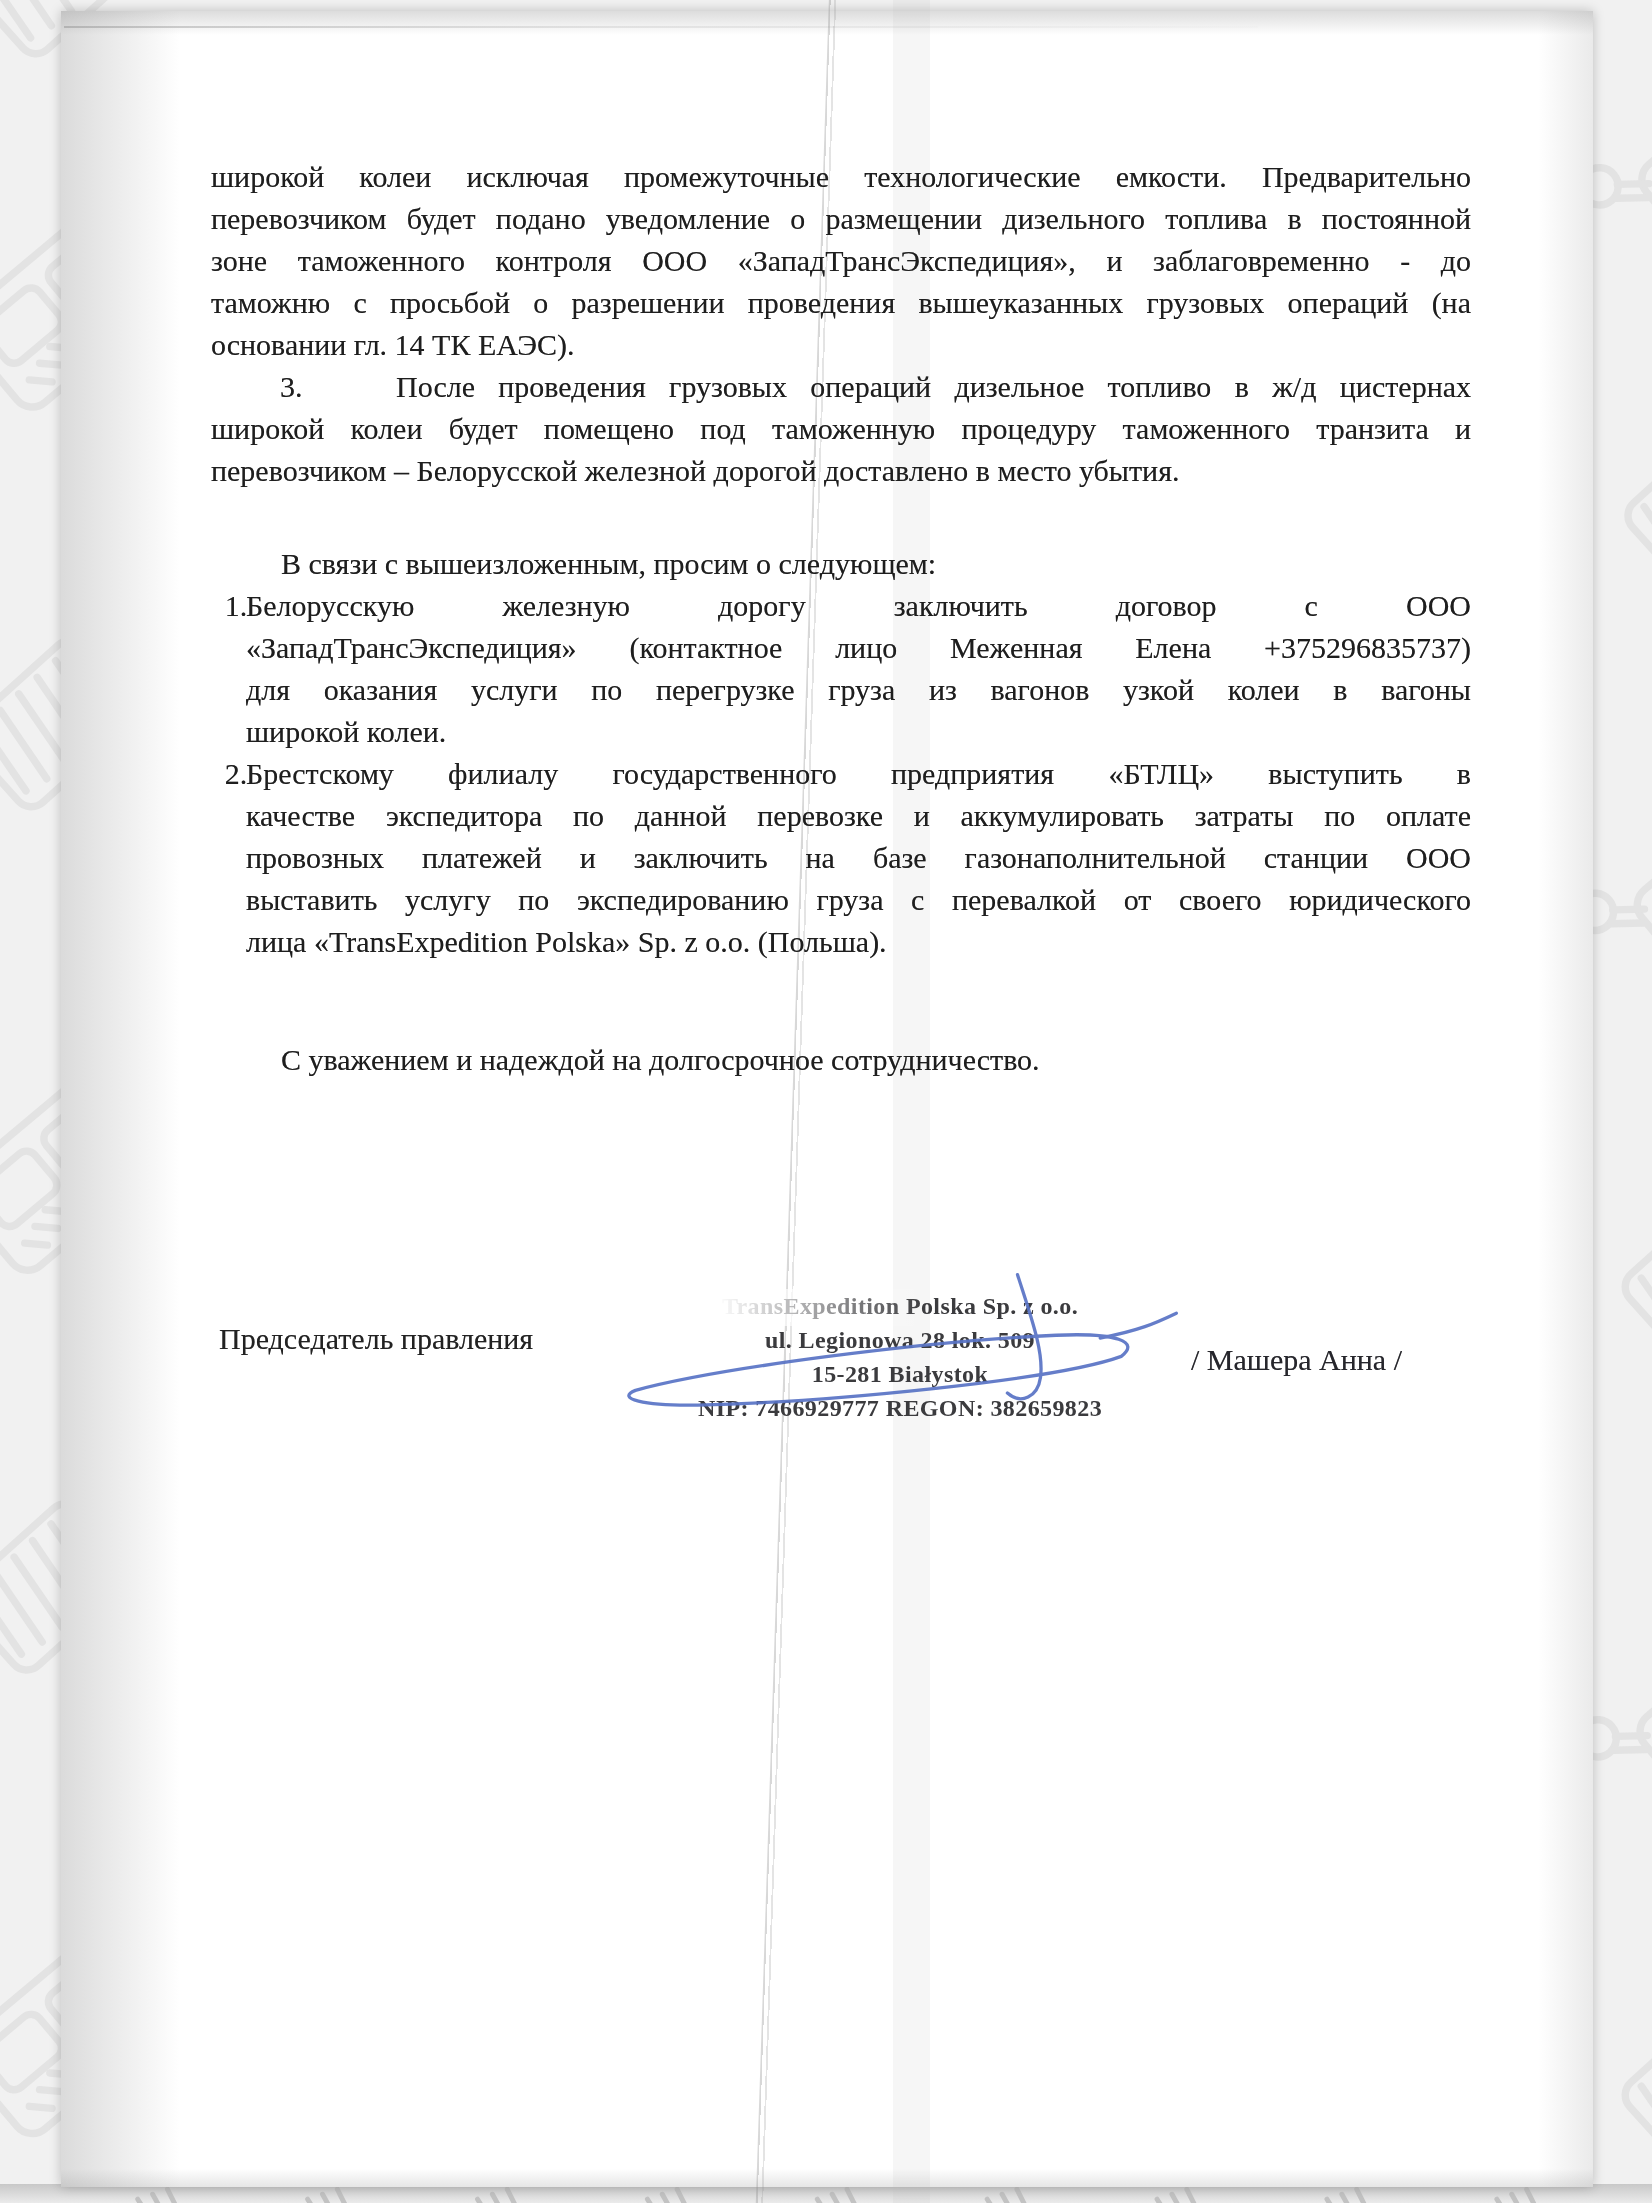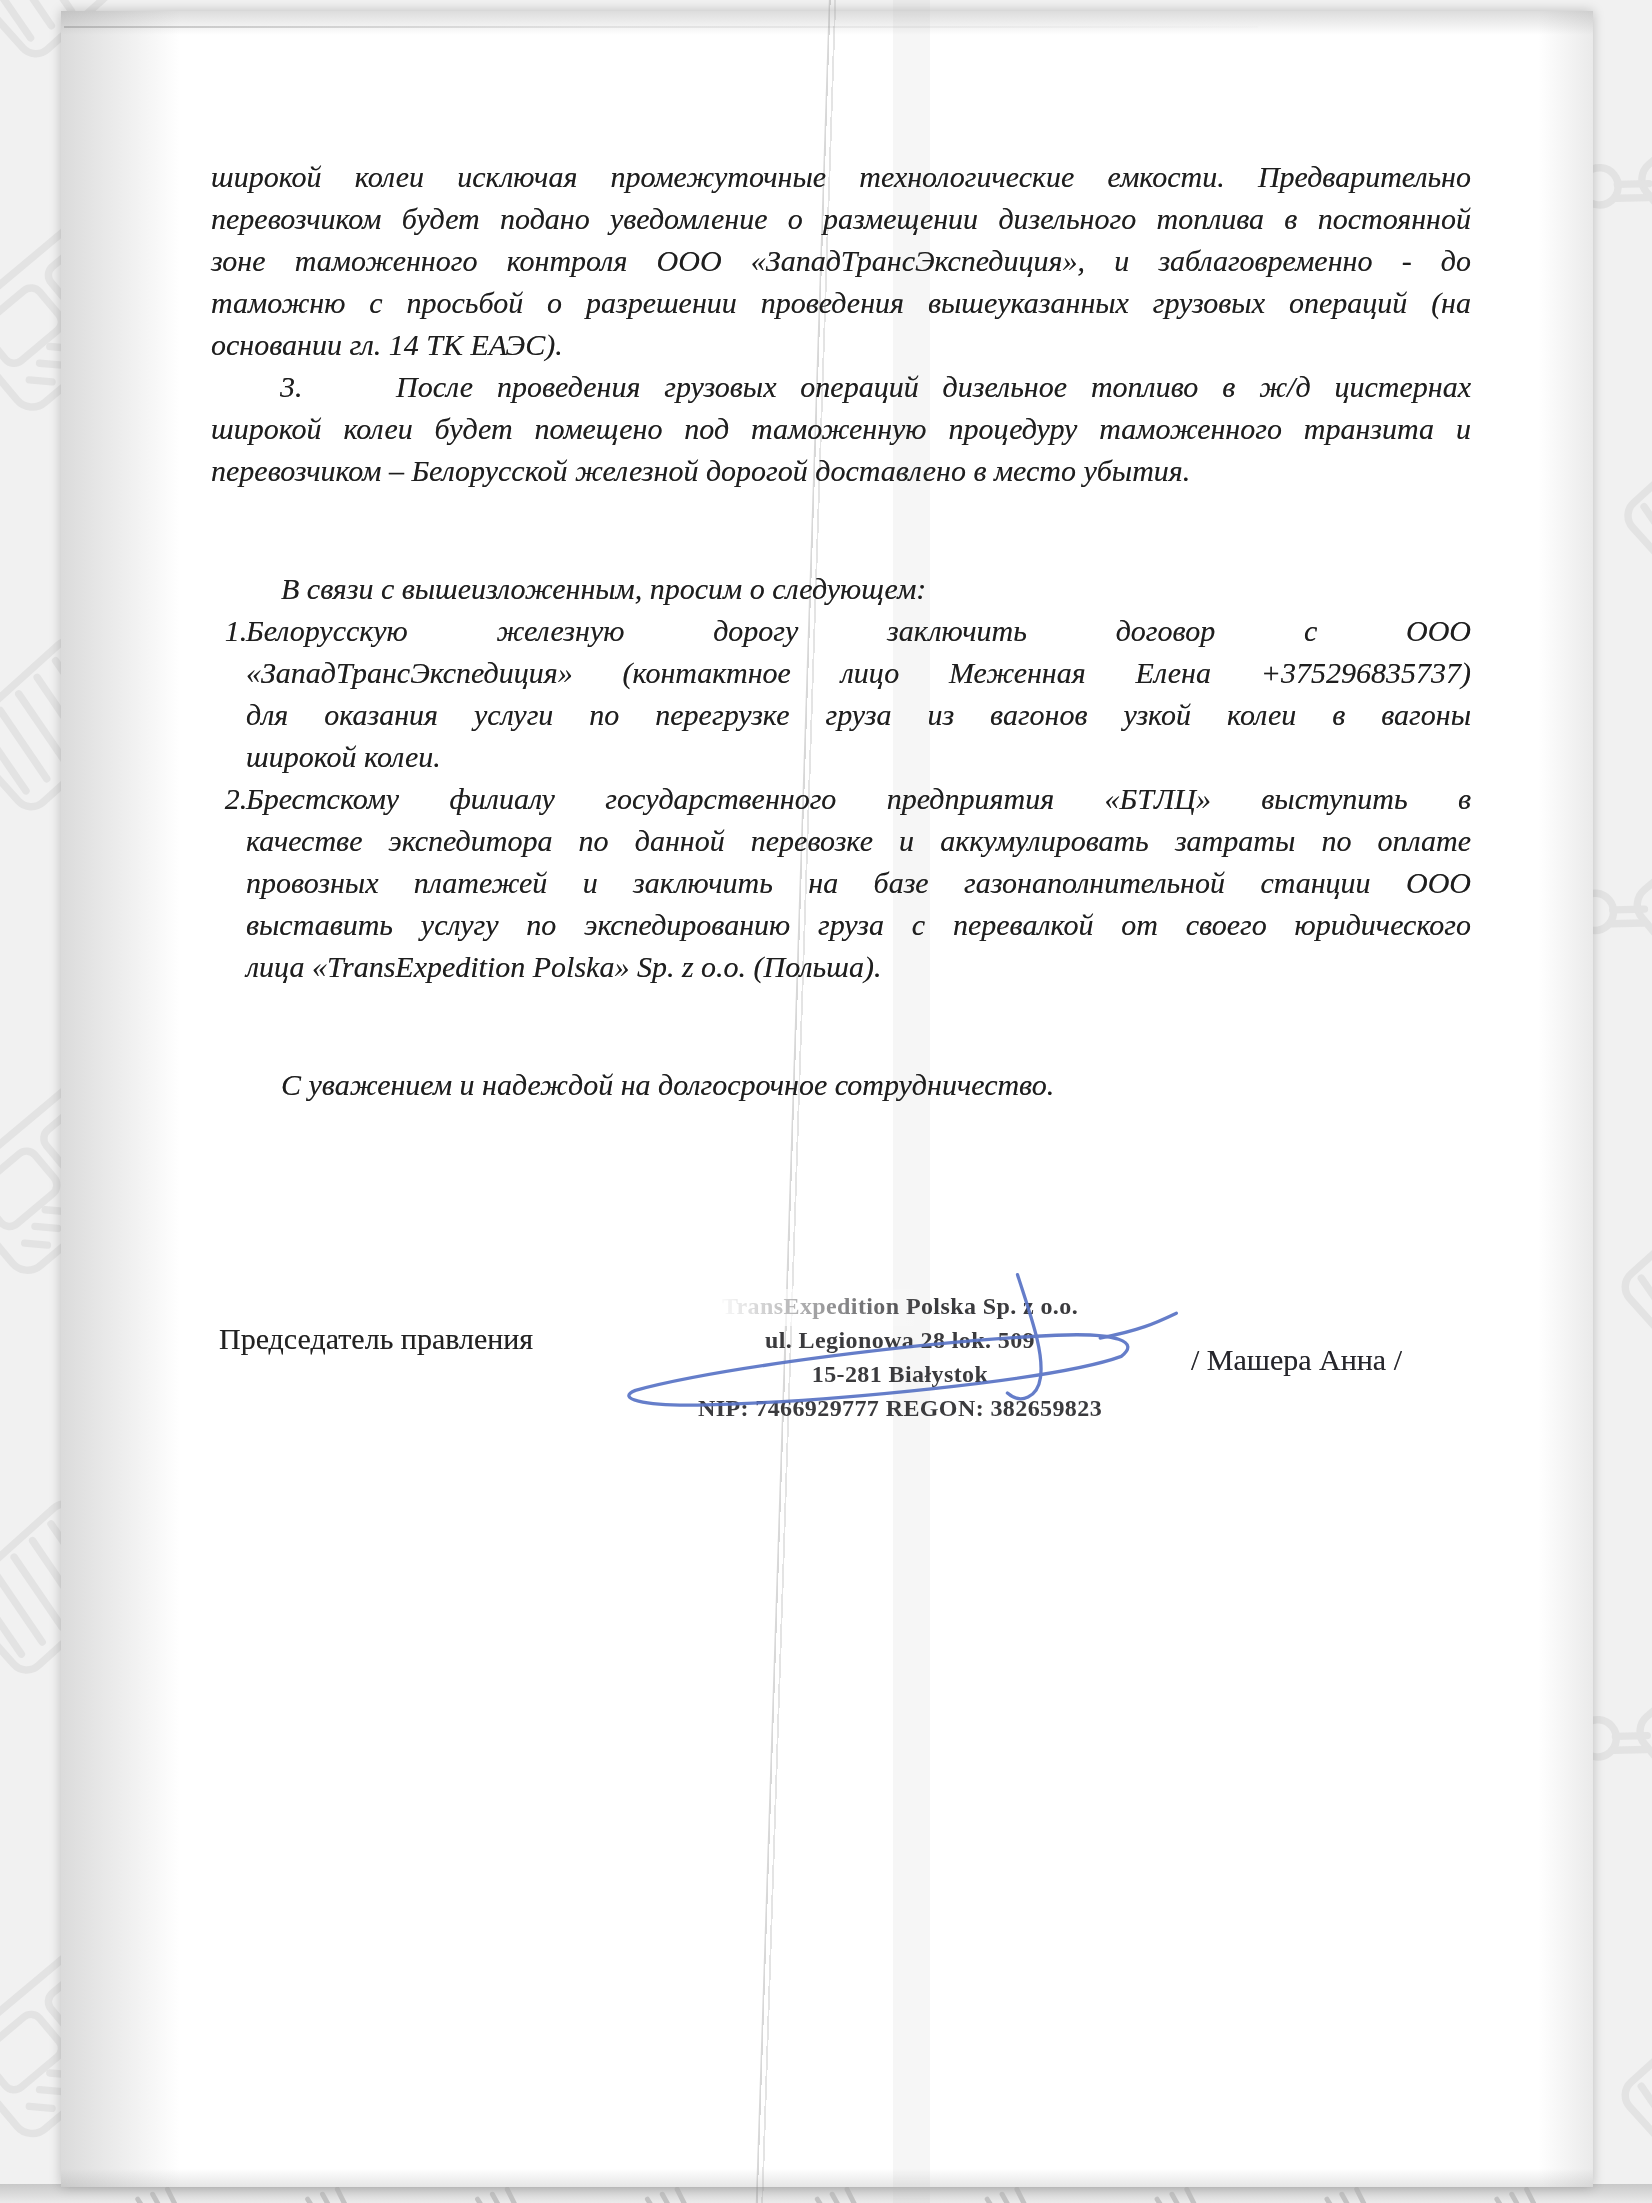--- a/index.html
+++ b/index.html
@@ -49,26 +49,25 @@
   #scan-streak{
     position:absolute;left:893px;top:0;width:37px;height:2204px;z-index:3;
     background:rgba(185,185,185,.13);
   }
 
   
   #flow{
     position:absolute;left:211px;top:156px;width:1260px;z-index:5;
     font-size:30px;line-height:42px;color:#1e1e1e;
     text-shadow:0 0 0.6px rgba(25,25,25,.55);
-    font-style:italic;
   }
   .line{position:relative;min-height:42px;}
   .line.j{text-align:justify;text-align-last:justify;}
   .block{margin:0;}
-  .b-lead-indent{margin-top:76px;}
+  .b-lead-indent{margin-top:51px;}
   .b-lead-indent .line{padding-left:70px;}
   .b-closing{margin-top:76px;}
   .b-closing .line{padding-left:70px;}
   .b-num-indent .line.first{padding-left:185px;}
   .b-num-indent .pnum{position:absolute;left:69px;top:0;}
   .list-item .line{padding-left:35px;}
   .list-item .pnum{position:absolute;left:13.8px;top:0;}
 
   
   #sig-title{

